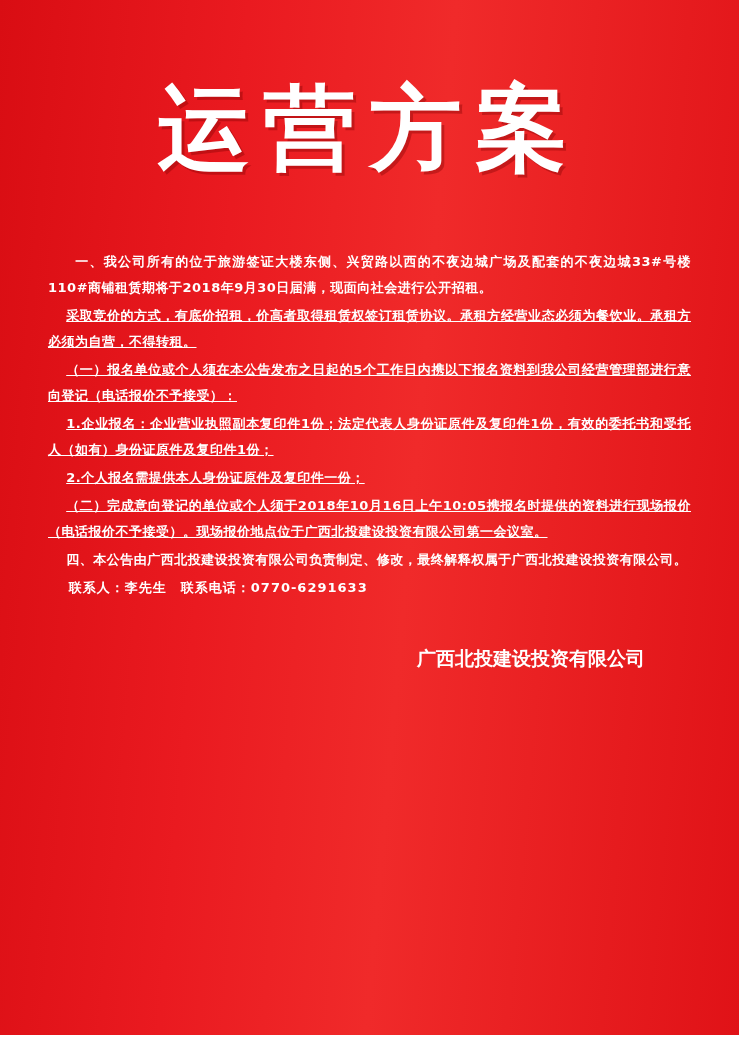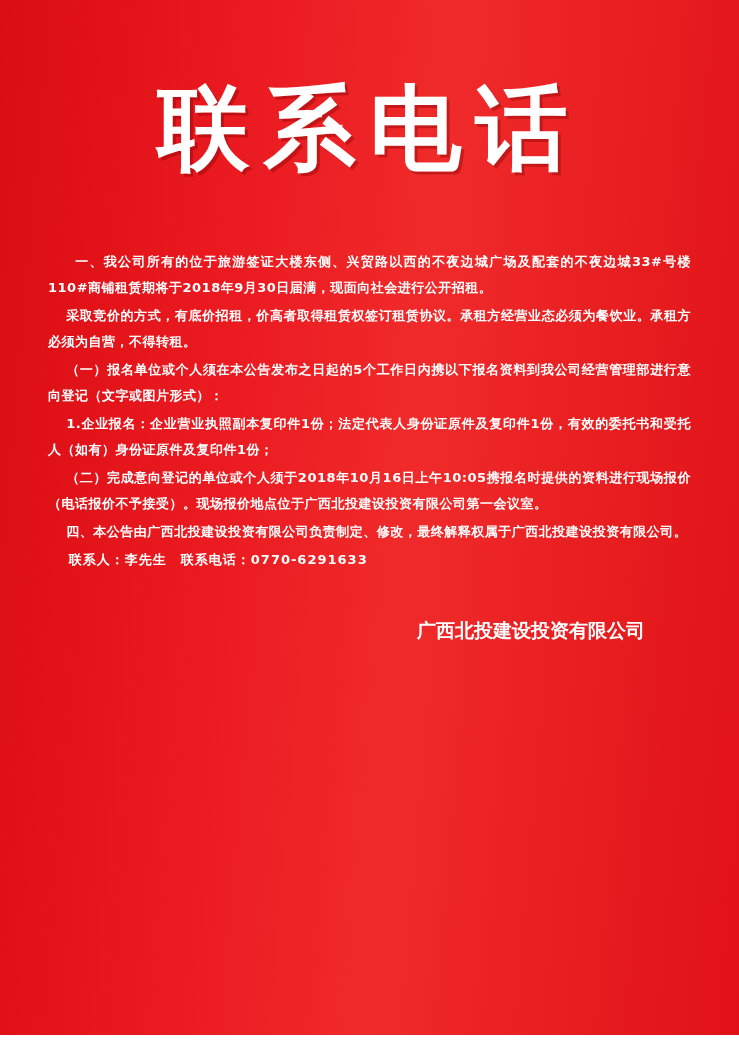--- a/index.html
+++ b/index.html
@@ -55,20 +55,21 @@
     margin: 0 0 2px 0;
   }
   .p-indent {
     text-indent: 2.1em;
   }
   .p-hang {
     text-indent: 1.4em;
   }
   .p-flush {
     text-indent: 1.4em;
+    text-decoration: underline;
   }
   .contact {
     margin-top: 14px;
     text-indent: 1.6em;
     letter-spacing: 1px;
   }
   .signature {
     margin-top: 40px;
     text-align: right;
     color: #ffffff;
@@ -89,27 +90,28 @@
     background: #ffffff;
     z-index: 3;
   }
 </style>
 </head>
 <body>
 
 <div class="poster">
   <div class="inner">
 
-    <h1 class="title">联系电话</h1>
+    <h1 class="title">运营方案</h1>
 
     <div class="body-block">
       <p class="p-indent">一、我公司所有的位于旅游签证大楼东侧、兴贸路以西的不夜边城广场及配套的不夜边城33#号楼110#商铺租赁期将于2018年9月30日届满，现面向社会进行公开招租。</p>
       <p class="p-flush">采取竞价的方式，有底价招租，价高者取得租赁权签订租赁协议。承租方经营业态必须为餐饮业。承租方必须为自营，不得转租。</p>
-      <p class="p-flush">（一）报名单位或个人须在本公告发布之日起的5个工作日内携以下报名资料到我公司经营管理部进行意向登记（文字或图片形式）：</p>
+      <p class="p-flush">（一）报名单位或个人须在本公告发布之日起的5个工作日内携以下报名资料到我公司经营管理部进行意向登记（电话报价不予接受）：</p>
       <p class="p-flush">1.企业报名：企业营业执照副本复印件1份；法定代表人身份证原件及复印件1份，有效的委托书和受托人（如有）身份证原件及复印件1份；</p>
+      <p class="p-flush">2.个人报名需提供本人身份证原件及复印件一份；</p>
       <p class="p-flush">（二）完成意向登记的单位或个人须于2018年10月16日上午10:05携报名时提供的资料进行现场报价（电话报价不予接受）。现场报价地点位于广西北投建设投资有限公司第一会议室。</p>
       <p class="p-hang">四、本公告由广西北投建设投资有限公司负责制定、修改，最终解释权属于广西北投建设投资有限公司。</p>
       <p class="contact">联系人：李先生　联系电话：0770-6291633</p>
     </div>
 
     <div class="signature">
       <span class="sig-line">广西北投建设投资有限公司</span>
 
     </div>
 

